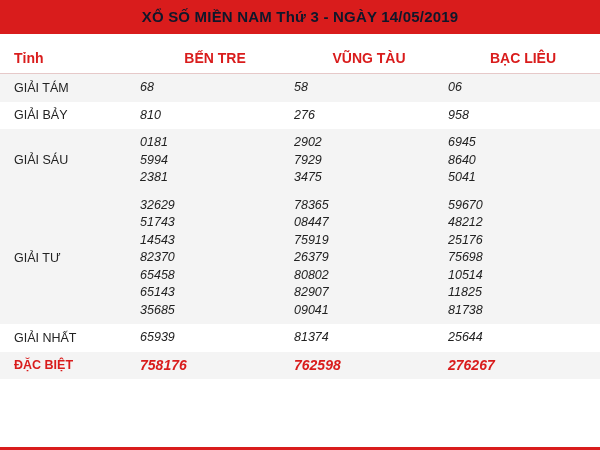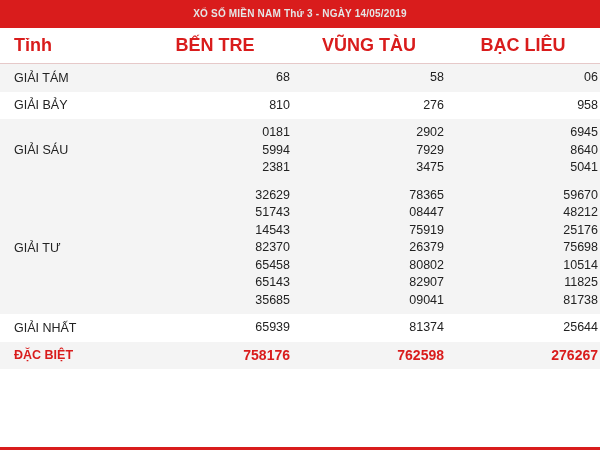--- a/index.html
+++ b/index.html
@@ -15,62 +15,63 @@
   }
   .lottery-wrap {
     width: 600px;
     height: 450px;
     box-sizing: border-box;
     display: flex;
     flex-direction: column;
   }
   .title-bar {
     background: #d91c1c;
-    color: #e5e5e5;
+    color: #0f172a;
     text-align: center;
     font-weight: bold;
-    font-size: 10px;
+    font-size: 15px;
     letter-spacing: .2px;
     padding: 8px 4px 9px 4px;
     box-sizing: border-box;
   }
   table.result {
     border-collapse: collapse;
     width: 100%;
     table-layout: fixed;
     font-size: 12.5px;
     color: #222222;
   }
   table.result col.c-prize { width: 23%; }
   table.result col.c-prov  { width: 25.66%; }
   th.head-cell {
     color: #d91c1c;
     font-weight: bold;
-    font-size: 18px;
+    font-size: 14px;
     text-align: center;
-    padding: 7px 2px 7px 2px;
+    padding: 16px 2px 7px 2px;
     border-bottom: 1px solid #e6c9c9;
     background: #ffffff;
   }
   th.head-cell.prize-head {
     text-align: left;
     padding-left: 14px;
   }
   td.prize-label {
     text-align: left;
     padding-left: 14px;
     font-size: 12.5px;
     color: #222222;
     white-space: nowrap;
   }
   td.num-cell {
-    text-align: right;
+    text-align: left;
     font-size: 12.5px;
     color: #222222;
     line-height: 17px;
+    font-style: italic;
   }
   tr.row-even td {
     background: #f4f4f4;
   }
   tr.row-odd td {
     background: #ffffff;
   }
   td {
     padding: 5px 2px 5px 2px;
     border: none;

